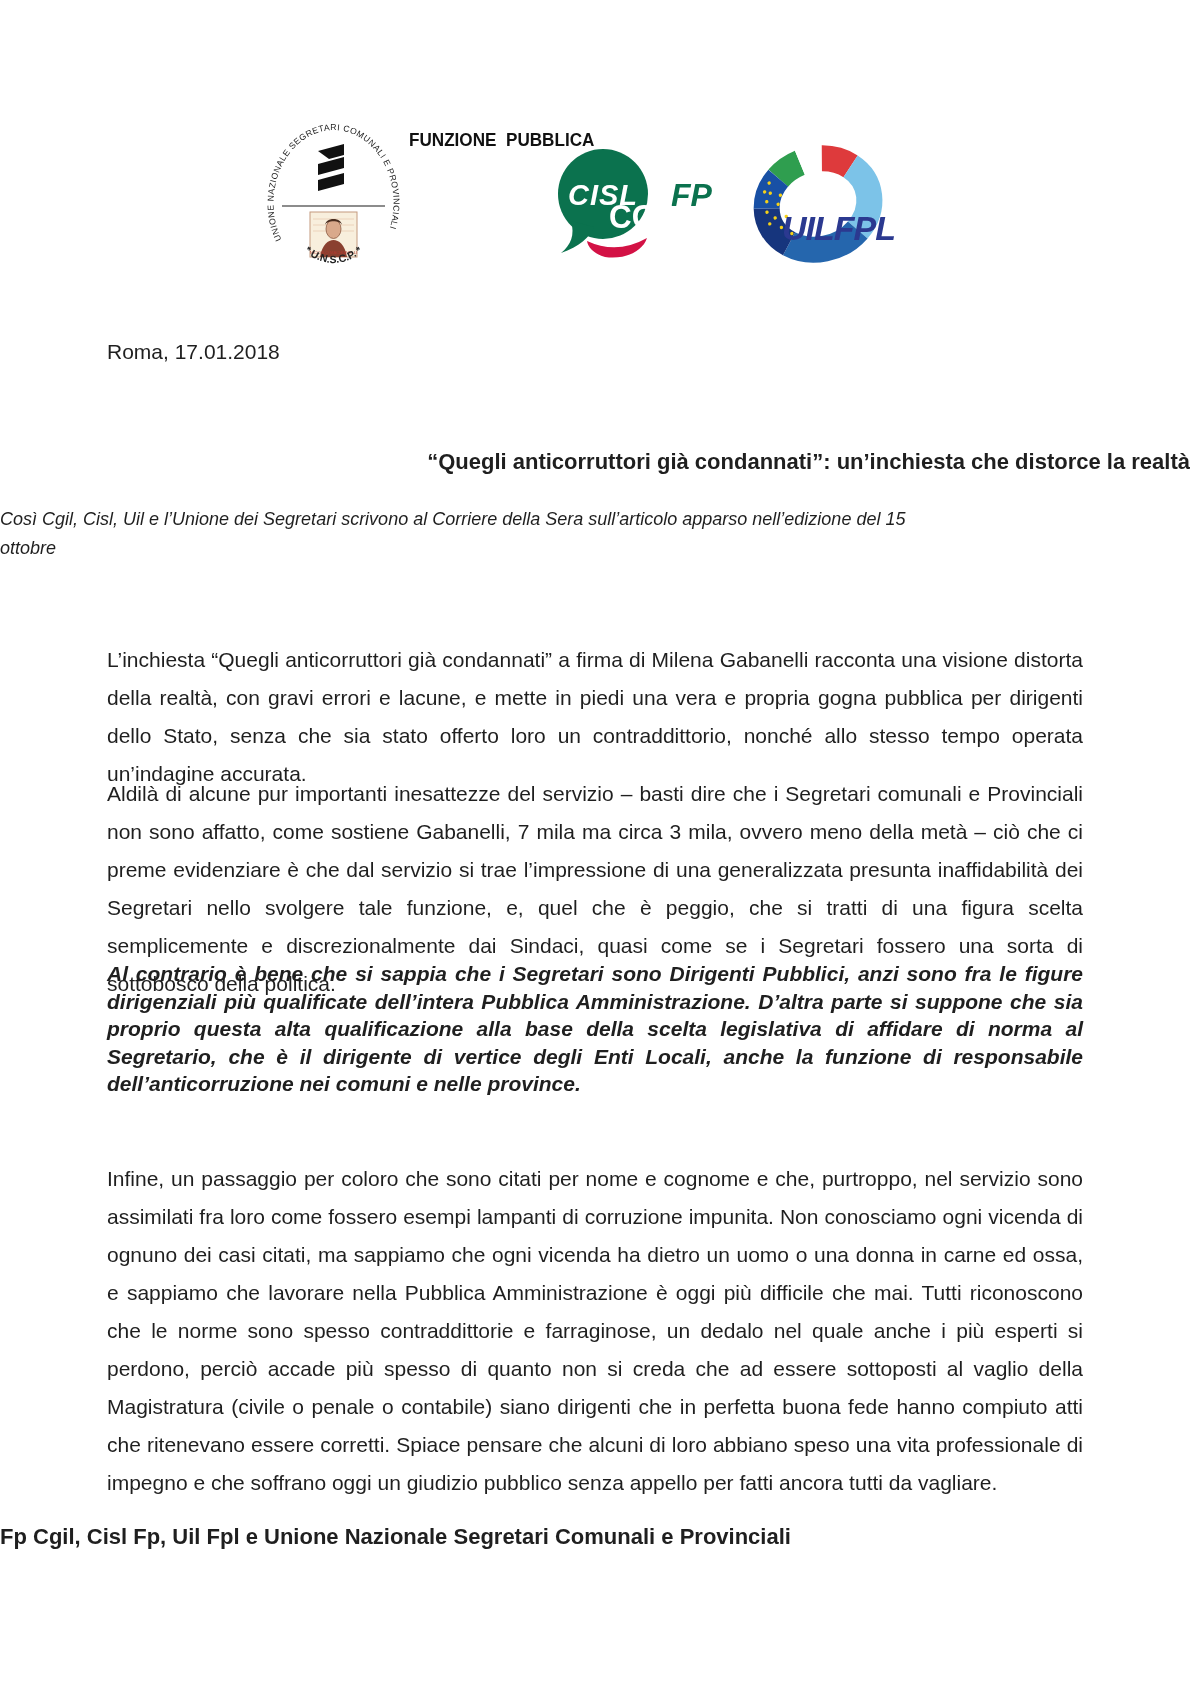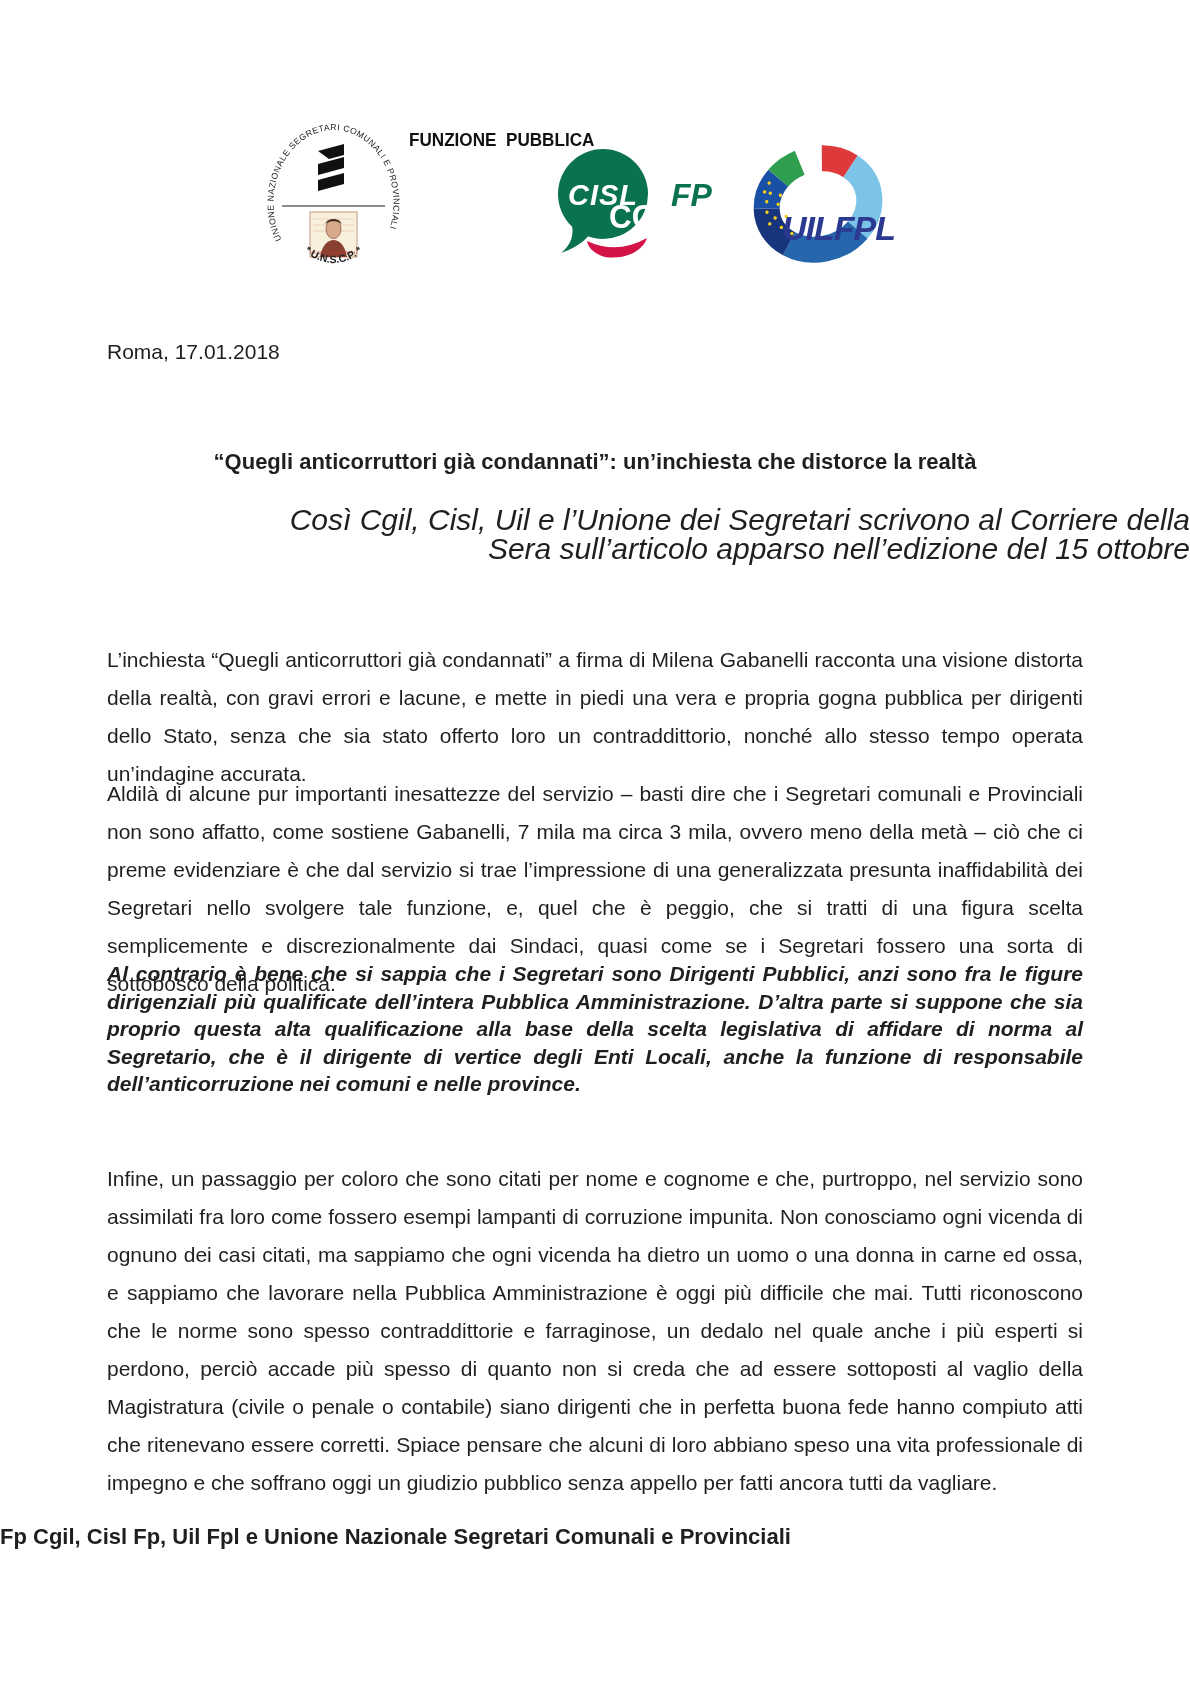--- a/index.html
+++ b/index.html
@@ -35,25 +35,25 @@
   .cisl-box{width:175px;height:112px;margin-right:20px;font-style:italic;}
   .uil-box{width:185px;height:135px;}
   svg text{font-family:"Liberation Sans",sans-serif;}
   
   .date-line{
     position:absolute;left:107px;top:338px;
     font-size:21px;line-height:27px;
   }
   .doc-title{
     position:absolute;left:0;right:0;top:448px;
-    text-align:center;font-weight:bold;font-size:22px;line-height:28px;
+    text-align:right;font-weight:bold;font-size:22px;line-height:28px;
   }
   .doc-subtitle{
     position:absolute;left:0;right:0;top:505px;
-    text-align:right;font-style:italic;font-size:30px;line-height:29px;
+    text-align:left;font-style:italic;font-size:18px;line-height:29px;
   }
   .doc-subtitle .inner{display:inline-block;max-width:910px;}
   .para{
     position:absolute;left:107px;width:976px;
     font-size:21px;line-height:38px;
     text-align:justify;
   }
   .para.p1{top:641px;}
   .para.p2{top:775px;}
   .para.p3{top:960px;font-weight:bold;font-style:italic;line-height:27.5px;}

